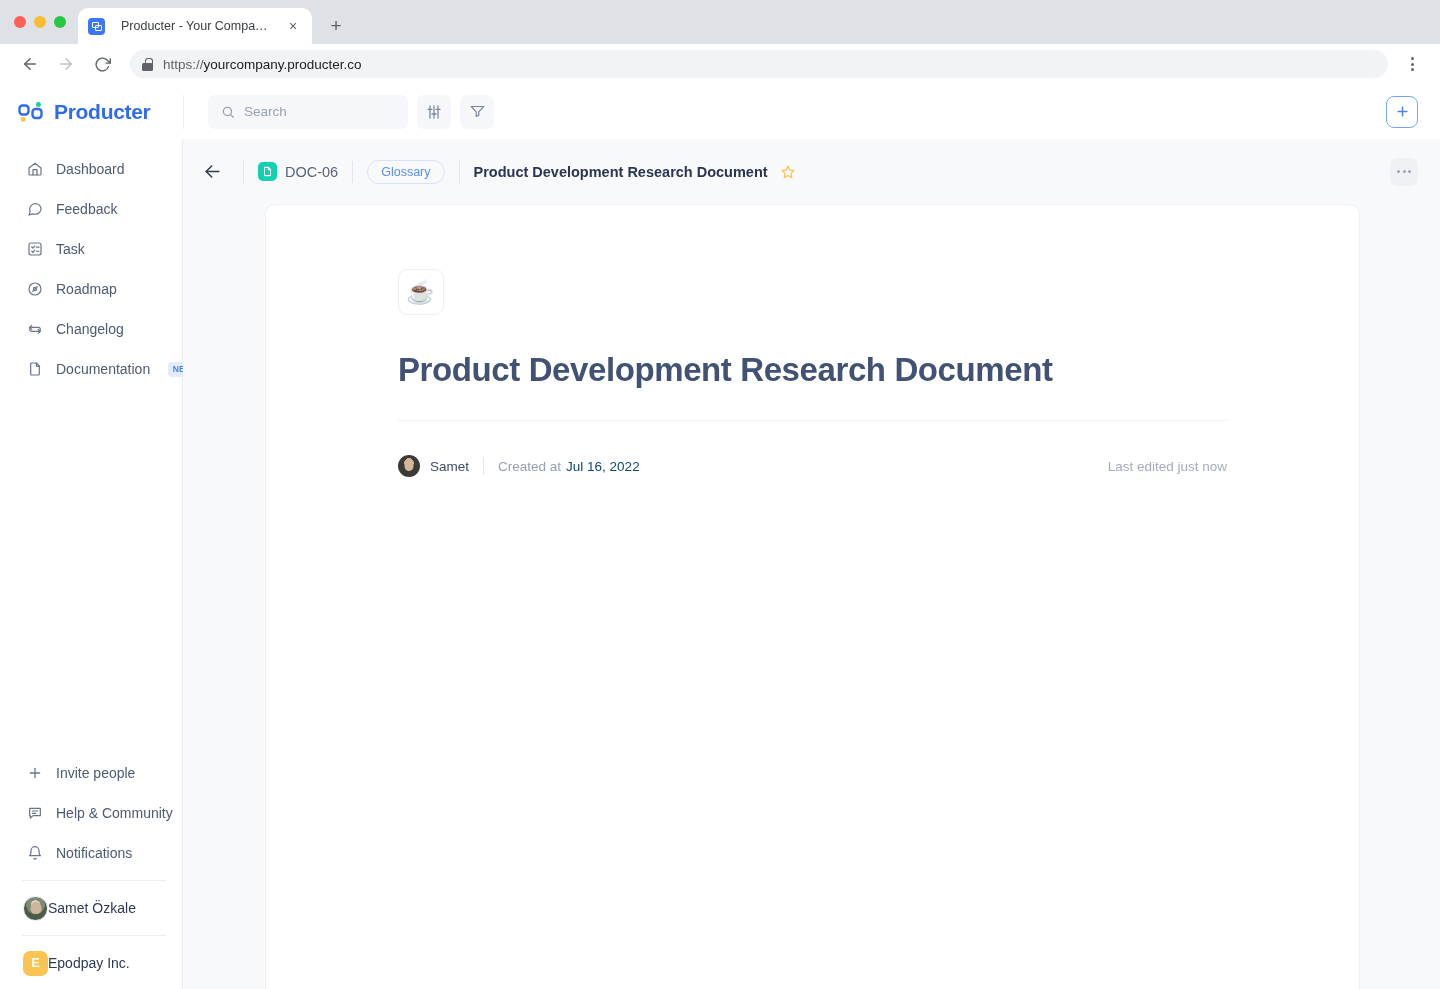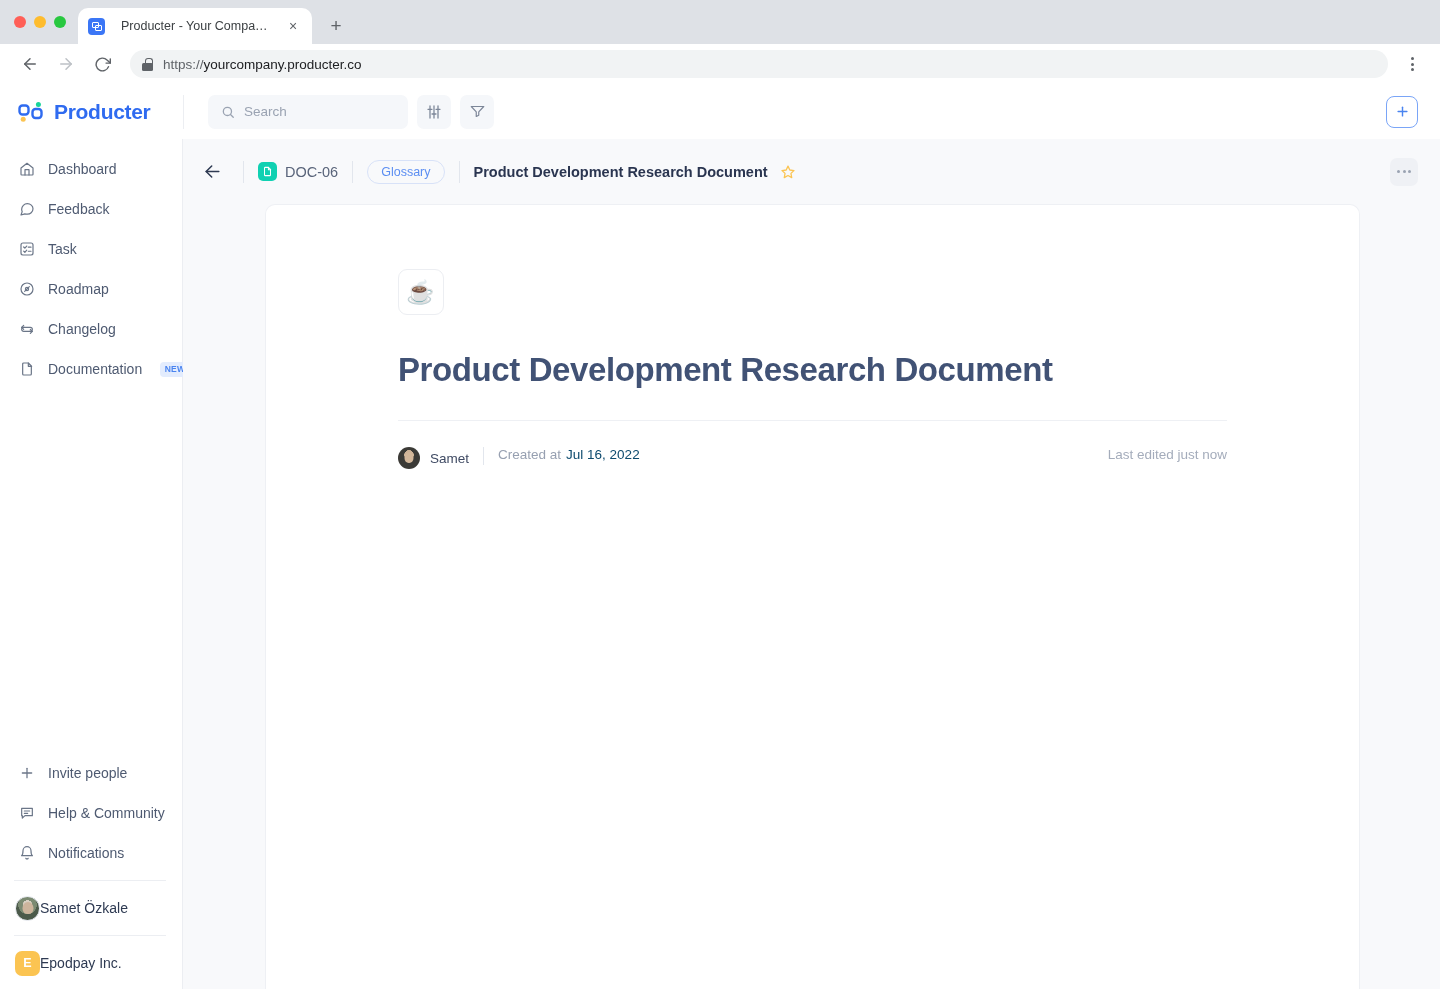--- a/index.html
+++ b/index.html
@@ -235,20 +235,21 @@
 
   
   .sidebar {
     width: 183px;
     background: #ffffff;
     border-right: 1px solid #eceef2;
     display: flex;
     flex-direction: column;
     flex: 0 0 auto;
     padding-top: 10px;
+    padding-left: 8px;
   }
   .nav-list { display: flex; flex-direction: column; }
   .nav-item {
     height: 40px;
     display: flex;
     align-items: center;
     gap: 13px;
     padding-left: 18px;
     color: #4e5a71;
     font-size: 14px;
@@ -413,22 +414,22 @@
     letter-spacing: -0.4px;
     margin-top: 36px;
   }
   .doc-divider {
     height: 1px;
     background: #eef0f4;
     margin-top: 31px;
   }
   .meta-row {
     display: flex;
-    align-items: flex-start;
-    margin-top: 26px;
+    align-items: center;
+    margin-top: 34px;
   }
   .meta-author {
     display: flex;
     align-items: center;
     gap: 10px;
   }
   .meta-avatar {
     width: 22px; height: 22px;
     border-radius: 50%;
     flex: 0 0 auto;

